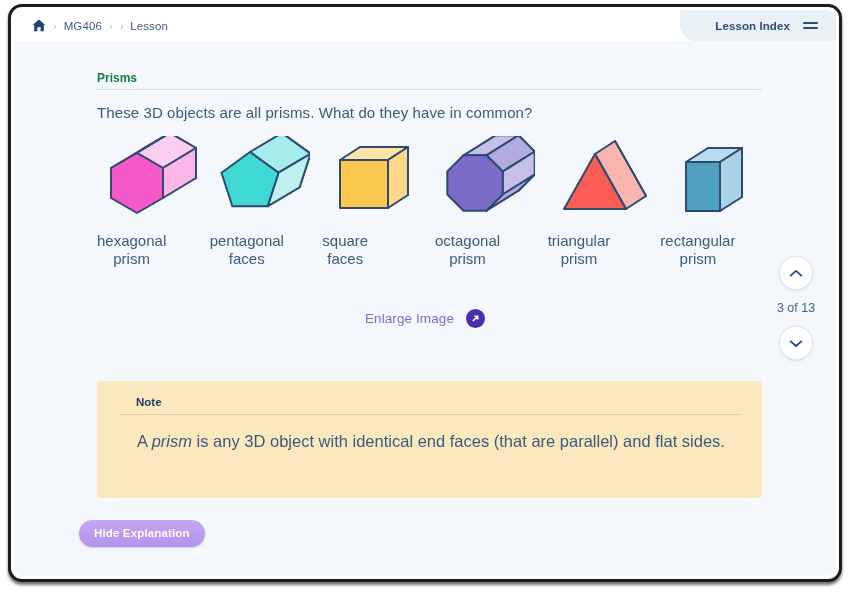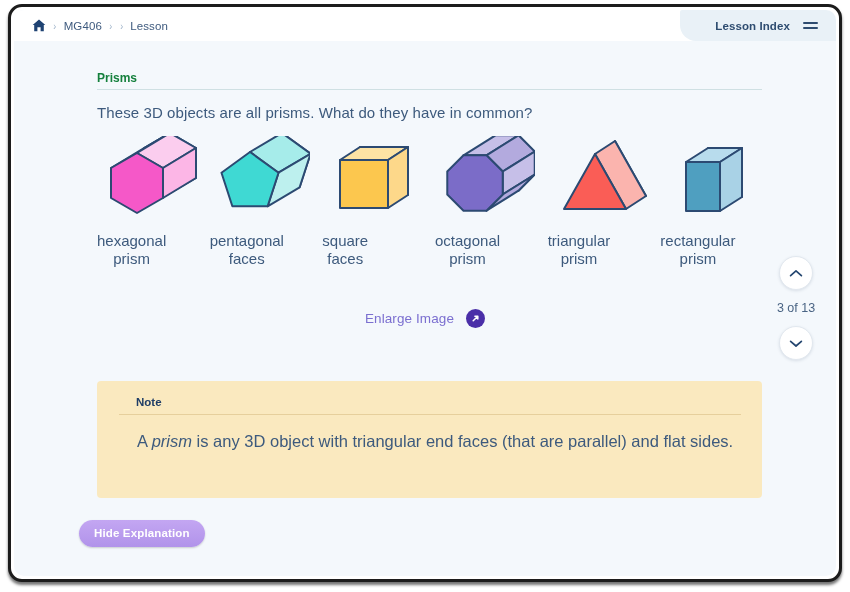--- a/index.html
+++ b/index.html
@@ -383,21 +383,21 @@
             <path d="M3.2 7.8 L7.8 3.2 M7.8 3.2 L4.9 3.2 M7.8 3.2 L7.8 6.1" stroke="#ffffff" stroke-width="1.5" fill="none" stroke-linecap="round" stroke-linejoin="round"></path>
           </svg>
         </span>
       </div>
 
 
       <div id="note-box">
         <div id="note-title">Note</div>
         <div id="note-rule"></div>
         <div id="note-body">
-          <span>A </span><span class="ital">prism</span><span> is any 3D object with triangular end faces (that are parallel) and flat sides.</span>
+          <span>A </span><span class="ital">prism</span><span> is any 3D object with identical end faces (that are parallel) and flat sides.</span>
         </div>
       </div>
 
       <button id="hide-btn">Hide Explanation</button>
 
       <div id="pager">
         <div class="pager-btn">
           <svg width="14" height="9" viewBox="0 0 14 9" aria-hidden="true">
             <path d="M1.6 6.6 L7 1.9 L12.4 6.6" stroke="#23456f" stroke-width="1.7" fill="none" stroke-linecap="round" stroke-linejoin="round"></path>
           </svg>

